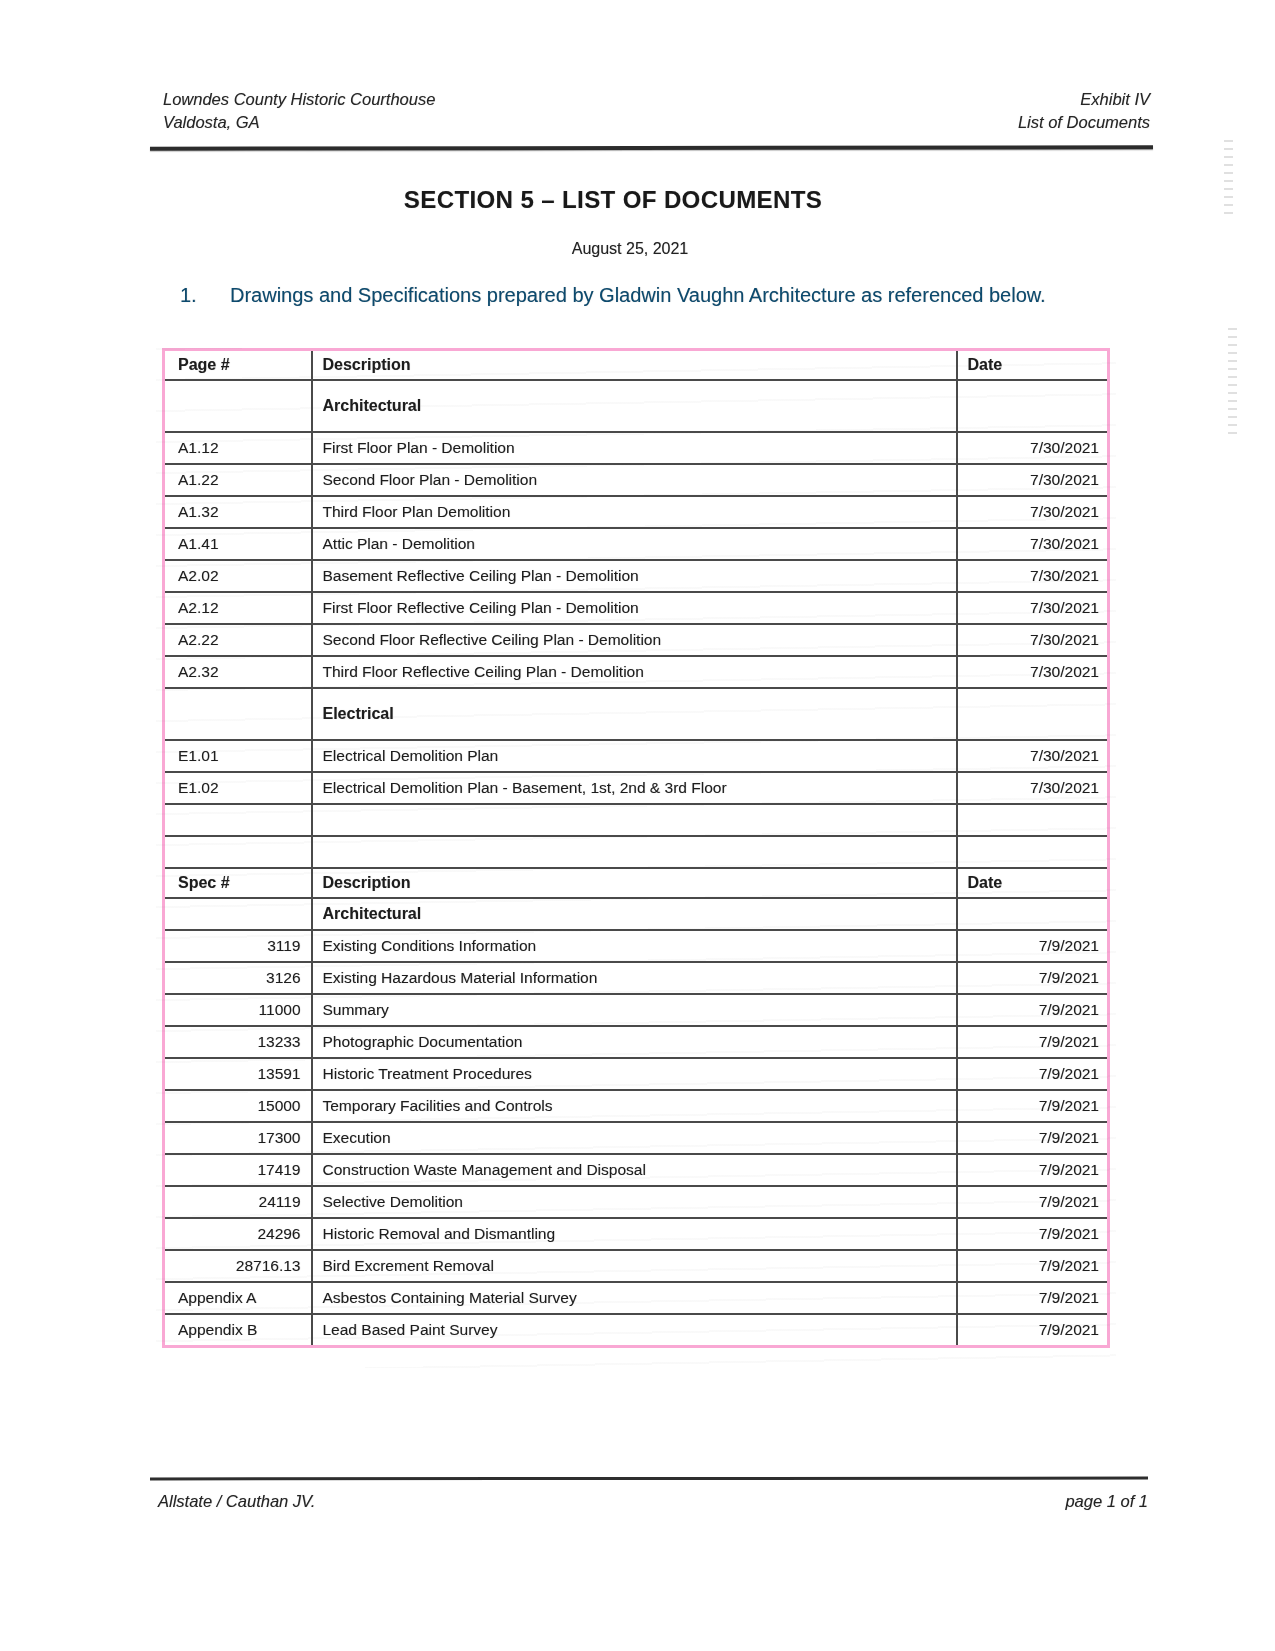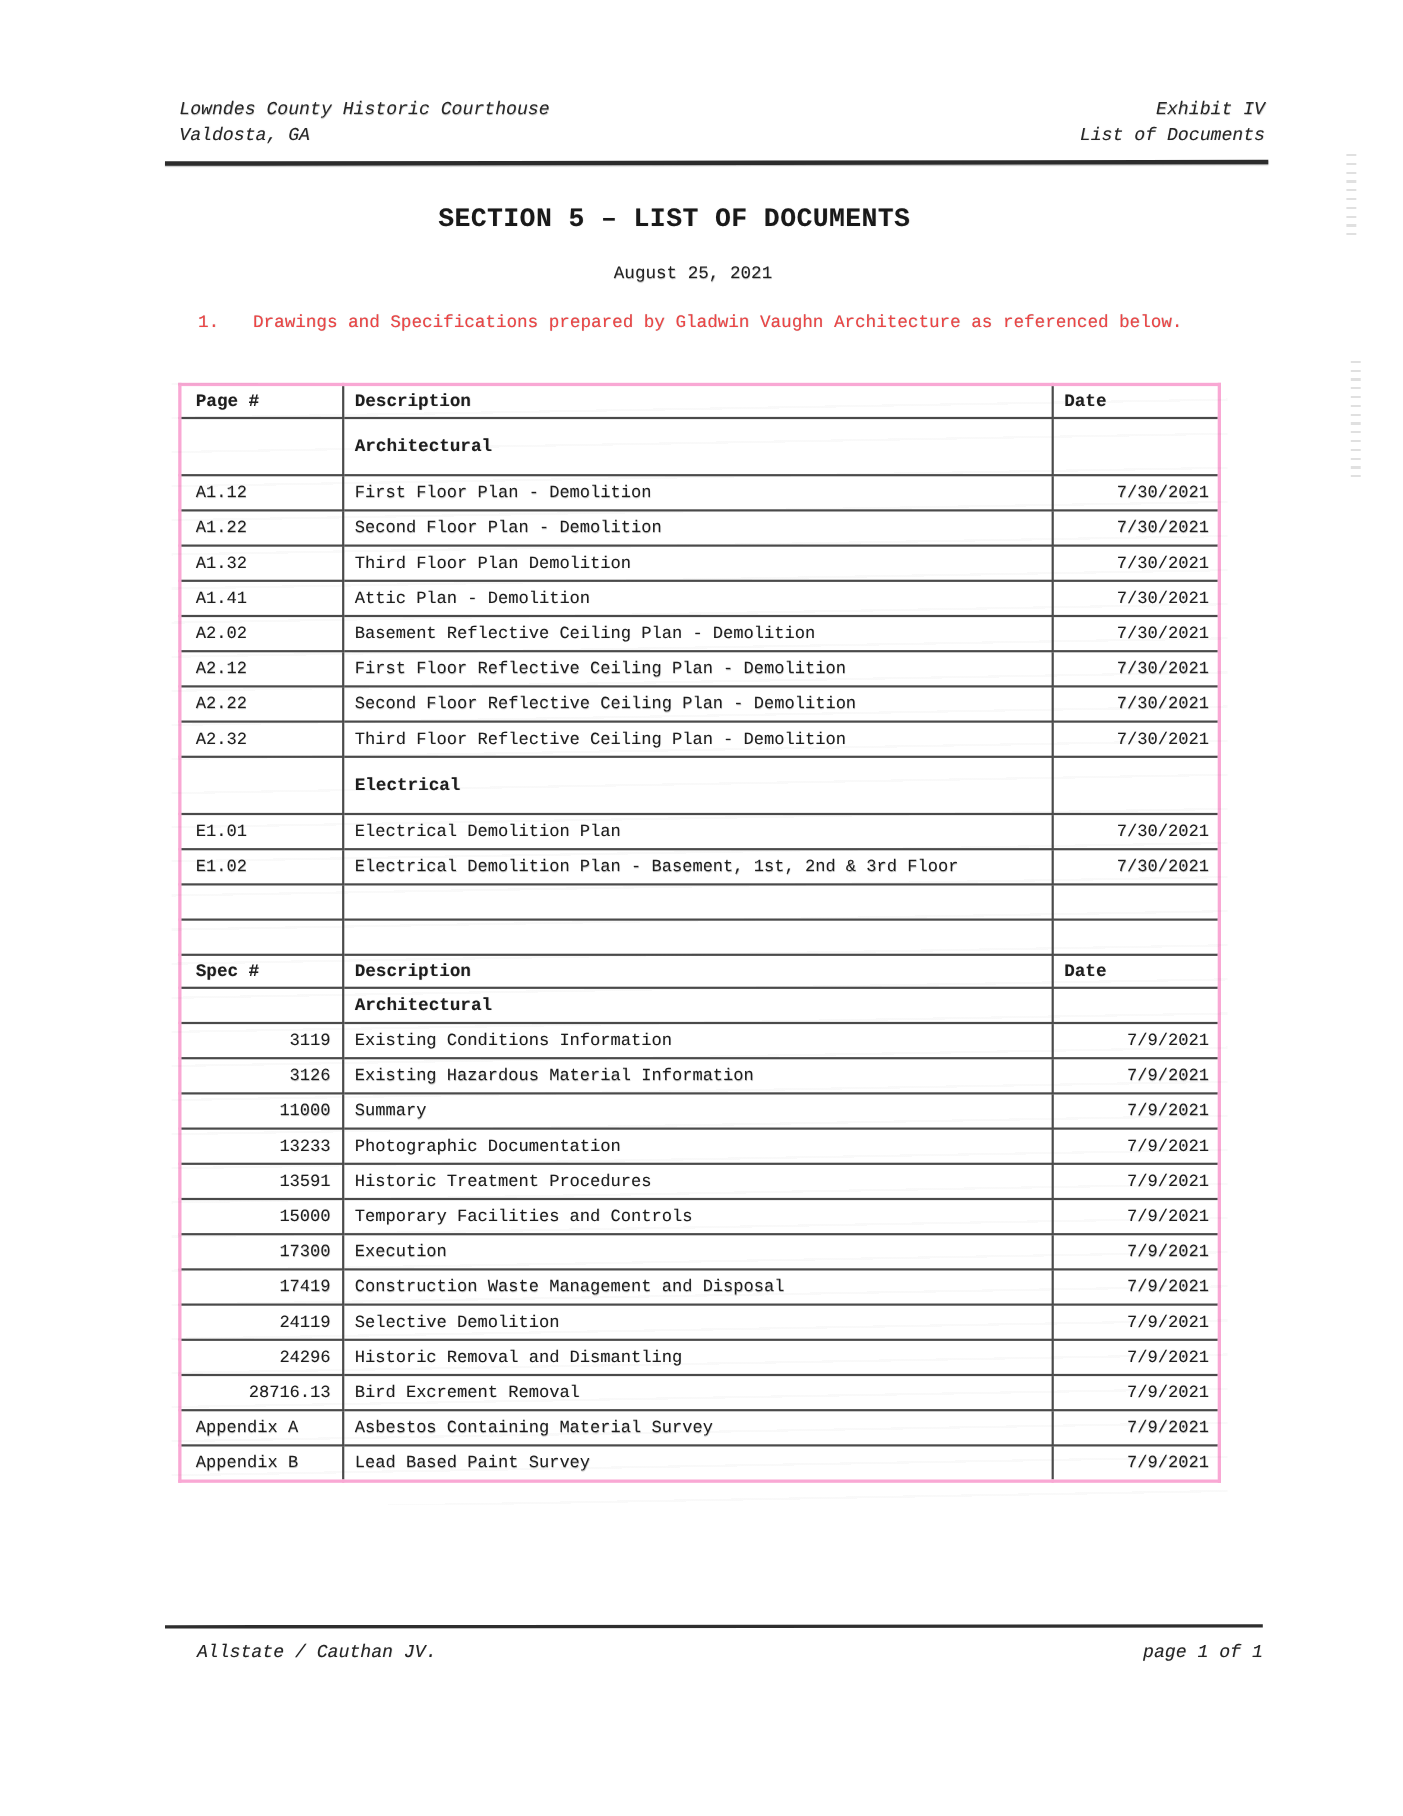--- a/index.html
+++ b/index.html
@@ -1,21 +1,21 @@
 <!DOCTYPE html>
 <html><head>
 <meta charset="utf-8">
 <style>
   html,body{margin:0;padding:0;background:#ffffff;}
   .page{
     position:relative;
     width:1275px;height:1651px;
     background:#ffffff;
     overflow:hidden;
-    font-family:Liberation Mono, monospace;
+    font-family:Liberation Sans, sans-serif;
     color:#1d1d1d;
     text-shadow:0.3px 0.3px 0.7px rgba(40,40,40,0.35);
   }
   
   .page-header{
     position:absolute;top:88px;left:163px;right:125px;
     display:flex;justify-content:space-between;
     font-style:italic;font-size:16.5px;line-height:23px;color:#262626;
   }
   .ph-right{text-align:right;margin-left:22px;}
@@ -29,21 +29,21 @@
     position:absolute;top:186px;left:133px;width:960px;margin:0;
     text-align:center;font-size:24px;font-weight:bold;letter-spacing:0.4px;
     color:#191919;
   }
   .doc-date{
     position:absolute;top:240px;left:150px;width:960px;
     text-align:center;font-size:16px;color:#222;
   }
   .intro-item{
     position:absolute;top:284px;left:180px;width:900px;
-    font-size:16px;color:#ef4444;
+    font-size:20px;color:#0c4a6e;
   }
   .intro-item .num{display:inline-block;width:50px;}
   
   .doc-table{
     position:absolute;top:348px;left:162px;
     border-collapse:collapse;table-layout:fixed;width:945px;
     border:3px solid #f9a8d4;
   }
   .doc-table td{
     border:2px solid #4a4a4a;
@@ -75,21 +75,21 @@
     filter:blur(0.4px);opacity:.55;
   }
   .mark-1{left:1224px;top:140px;height:78px;}
   .mark-2{left:1228px;top:328px;height:110px;}
   
   .footer-rule{
     position:absolute;top:1477px;left:150px;width:998px;height:3px;
     background:#2e2e2e;transform:rotate(-0.05deg);
   }
   .page-footer{
-    position:absolute;top:1492px;left:179px;right:127px;
+    position:absolute;top:1492px;left:158px;right:127px;
     display:flex;justify-content:space-between;
     font-style:italic;font-size:16.5px;color:#242424;
   }
 </style>
 </head>
 <body>
 
 <div class="page">
 
   <div class="page-header">

